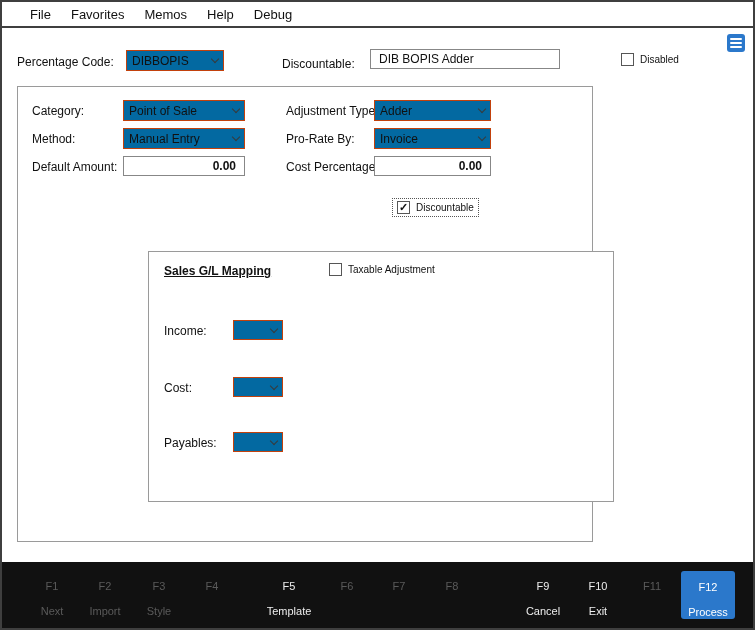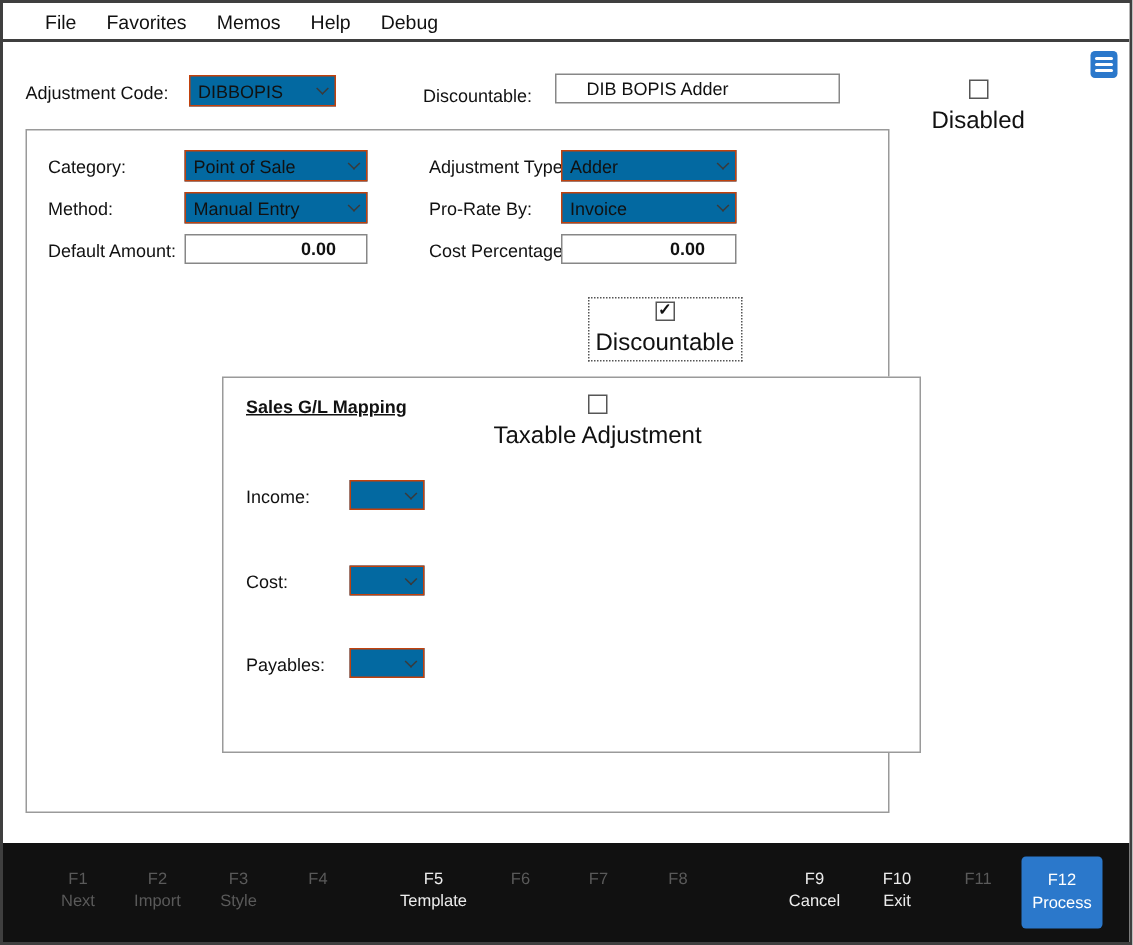--- a/index.html
+++ b/index.html
@@ -21,24 +21,24 @@
   .lbl { position:absolute; font-size:12px; color:#111; line-height:14px; white-space:nowrap; }
   .combo {
     position:absolute; background:#0369a1; border:1px solid #c2410c;
     display:flex; align-items:center; cursor:default;
   }
   .combo-txt { flex:1; font-size:12px; color:#111; padding:0 5px; white-space:nowrap; overflow:hidden; }
   .chev { width:16px; height:100%; display:flex; align-items:center; justify-content:center; flex:none; }
   .chev i { display:block; width:6px; height:6px; border-right:1.3px solid #3a3a3a; border-bottom:1.3px solid #3a3a3a; transform:rotate(45deg); margin-top:-3px; }
   .tin {
     position:absolute; border:1px solid #878787; background:#fff;
-    font-family:inherit; font-size:12px; color:#111; padding:0 20px; outline:none;
+    font-family:inherit; font-size:12px; color:#111; padding:0 8px; outline:none;
   }
   .tin.right { text-align:right;font-weight:bold; }
-  .cbgroup { position:absolute; display:flex; align-items:center; gap:6px; font-size:16px; color:#111; cursor:default;flex-direction:column; }
+  .cbgroup { position:absolute; display:flex; align-items:center; gap:6px; font-size:10px; color:#111; cursor:default; }
   .cbx {
     width:13px; height:13px; flex:none; background:#fff; border:1px solid #565656;
     display:flex; align-items:center; justify-content:center;
     font-size:11px; font-weight:700; color:#111; line-height:1;
   }
   .cbx.checked::after { content:"✓"; margin-top:-1px; }
   .focus-dotted { border:1px dotted #555; padding:2px 4px; }
 
   
   .menu-icon {
@@ -49,21 +49,21 @@
   .menu-icon i { display:block; height:2px; background:#fff; border-radius:1px; }
 
   
   .panel { position:absolute; left:15px; top:84px; width:576px; height:456px; border:1px solid #9a9a9a; background:#fff; }
   .glbox { position:absolute; left:130px; top:164px; width:466px; height:251px; border:1px solid #9a9a9a; background:#fff; }
   .gl-title { position:absolute; left:15px; top:12px; font-size:12px; font-weight:700; text-decoration:underline; color:#111; }
 
   
   .fbar { position:absolute; left:0; right:0; bottom:0; height:66px; background:#111111; }
   .fkey { position:absolute; top:18px; width:54px; text-align:center; font-size:11px; line-height:13px; cursor:default; }
-  .fkey .fk { margin-bottom:2px; }
+  .fkey .fk { margin-bottom:12px; }
   .fkey.dim { color:#5a5a5a; }
   .fkey.active { color:#ededed; cursor:pointer; }
   .fkey.primary {
     top:9px; height:48px; background:#2b78cb; color:#ffffff;
     border-radius:3px; padding-top:10px; cursor:pointer;
   }
 </style>
 </head>
 <body>
 
@@ -76,21 +76,21 @@
     <span class="menu-item">Help</span>
     <span class="menu-item">Debug</span>
   </div>
 
   <div class="menu-icon">
       <i></i>
       <i></i>
       <i></i>
     </div>
 
-  <span class="lbl" style="left:15px; top:53px">Adjustment Code:</span>
+  <span class="lbl" style="left:15px; top:53px">Percentage Code:</span>
   <div class="combo" style="left:124px; top:48px; width:98px; height:21px">
     <span class="combo-txt">DIBBOPIS</span>
     <span class="chev">
         <i></i>
       </span>
   </div>
 
   <span class="lbl" style="left:280px; top:55px">Discountable:</span>
   <input class="tin" style="left: 368px; top: 47px; width: 190px; height: 20px;" value="DIB BOPIS Adder">
 

